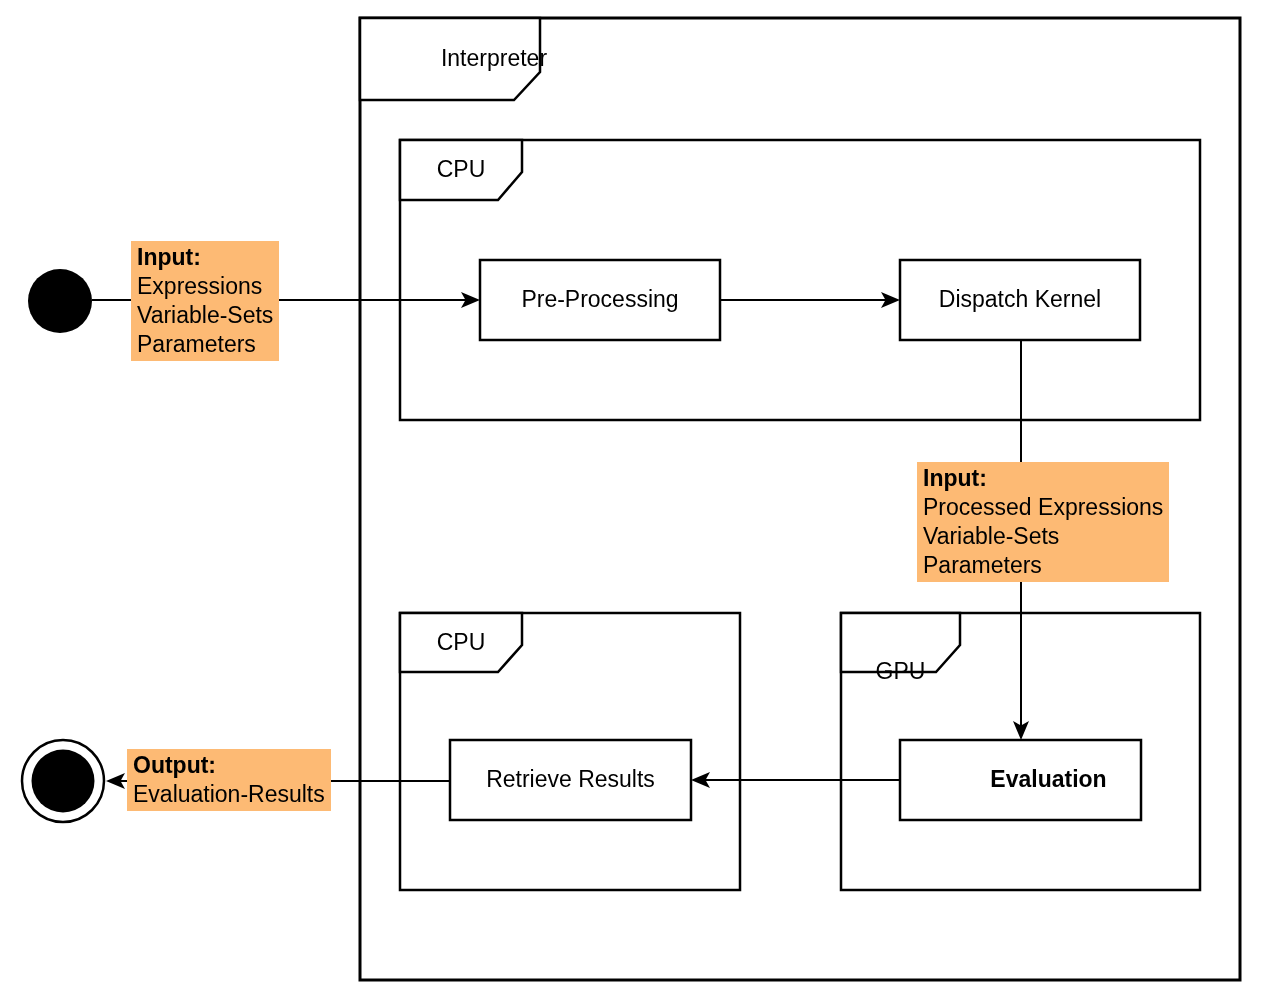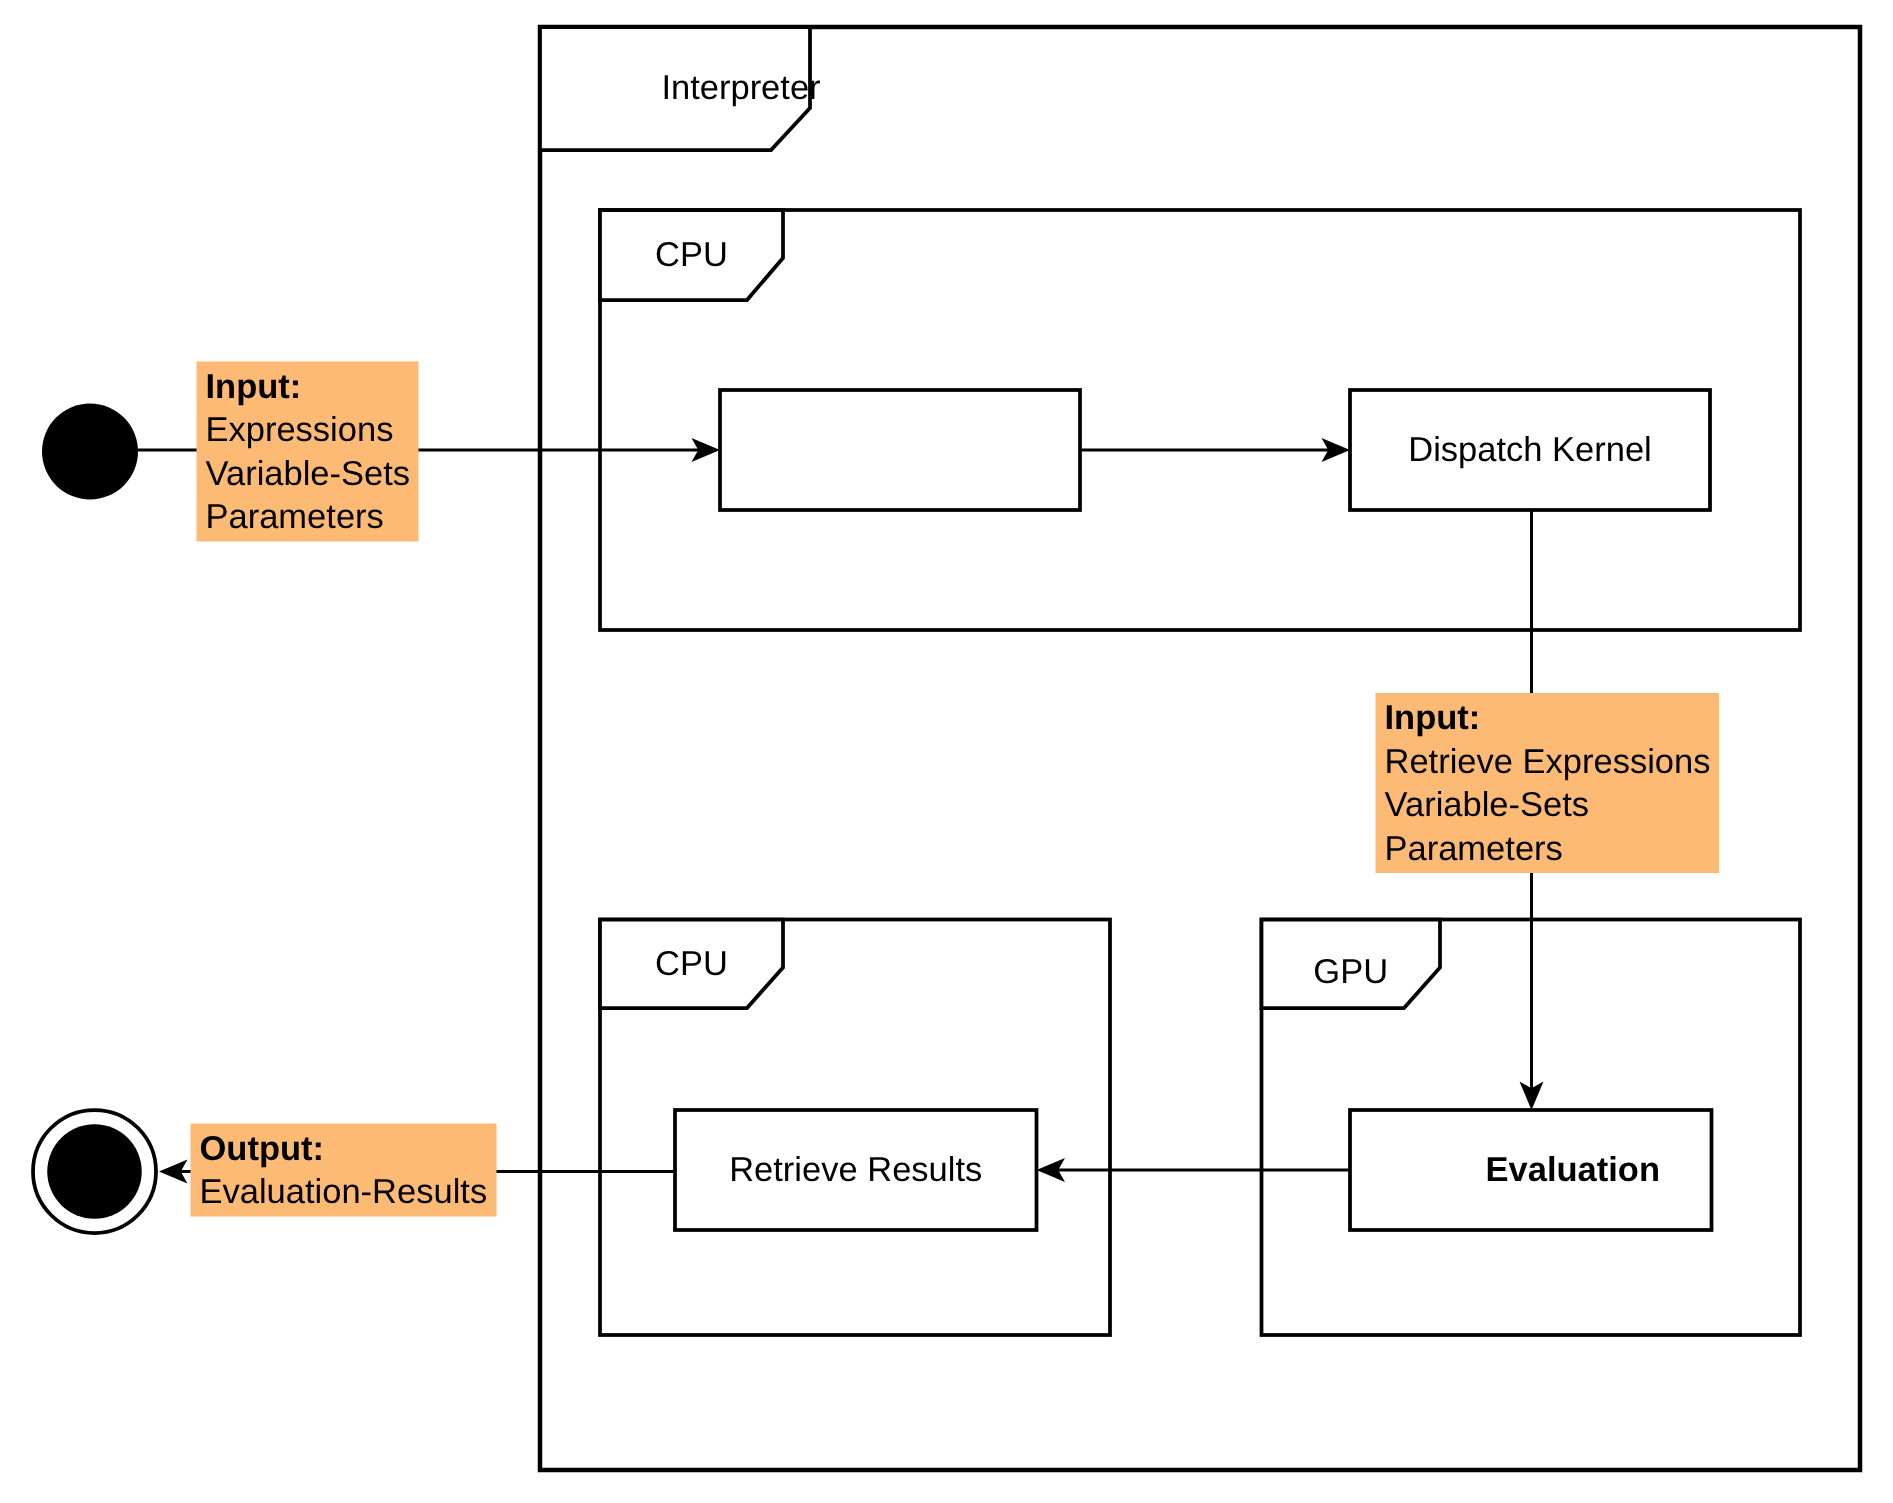--- a/index.html
+++ b/index.html
@@ -88,36 +88,37 @@
     <circle class="node-fill" cx="60" cy="301" r="32"></circle>
     <g>
       <circle class="node-ring" cx="63" cy="781" r="41"></circle>
       <circle class="node-fill" cx="63" cy="781" r="31.5"></circle>
     </g>
   </svg>
 
   <div class="lbl" style="left:360px; top:18px; width:180px; height:82px;padding-left:44px;">Interpreter</div>
   <div class="lbl" style="left:400px; top:140px; width:122px; height:60px;">CPU</div>
   <div class="lbl" style="left:400px; top:613px; width:122px; height:59px;">CPU</div>
-  <div class="lbl" style="left:841px; top:618px; width:119px; height:59px;">GPU</div>
+  <div class="lbl" style="left:841px; top:642px; width:119px; height:59px;">GPU</div>
 
+  <div class="lbl" style="left:480px; top:260px; width:240px; height:80px;">Pre-Processing</div>
   <div class="lbl" style="left:900px; top:260px; width:240px; height:80px;border-radius:11px;">Dispatch Kernel</div>
   <div class="lbl" style="left:928px; top:740px; width:241px; height:80px;font-weight:bold;">Evaluation</div>
   <div class="lbl" style="left:450px; top:740px; width:241px; height:80px;border-radius:18px;">Retrieve Results</div>
 
   <div class="annotation" style="left:131px; top:241px;">
     <div class="ann-title">Input:</div>
     <div class="ann-line">Expressions</div>
     <div class="ann-line">Variable-Sets</div>
     <div class="ann-line">Parameters</div>
   </div>
 
   <div class="annotation" style="left:917px; top:462px;">
     <div class="ann-title">Input:</div>
-    <div class="ann-line">Retrieve Expressions</div>
+    <div class="ann-line">Processed Expressions</div>
     <div class="ann-line">Variable-Sets</div>
     <div class="ann-line">Parameters</div>
   </div>
 
   <div class="annotation center" style="left:127px; top:749px;">
     <div class="ann-title">Output:</div>
     <div class="ann-line">Evaluation-Results</div>
   </div>
 
 </div>

